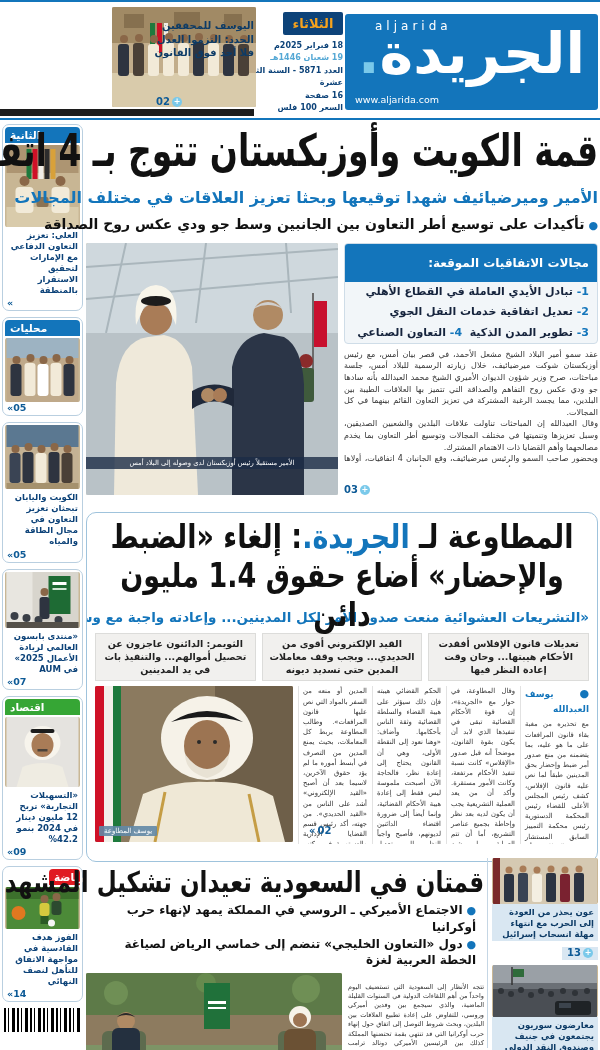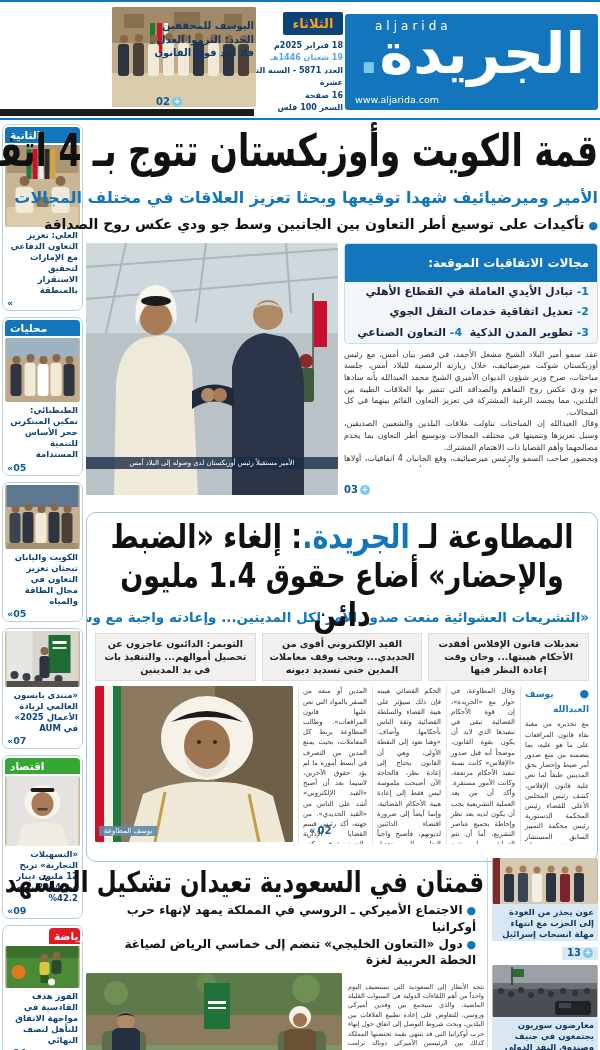--- a/index.html
+++ b/index.html
@@ -205,21 +205,20 @@
               <circle cx="50" cy="20" r="4"></circle>
               <circle cx="63" cy="22" r="4"></circle>
             </g>
           <rect x="4" y="26" width="11" height="32" rx="3" fill="#2e3440"></rect>
             <rect x="18" y="25" width="11" height="33" rx="3" fill="#f2ead8"></rect>
             <rect x="31" y="26" width="11" height="32" rx="3" fill="#fff"></rect>
             <rect x="44" y="25" width="11" height="33" rx="3" fill="#f2ead8"></rect>
             <rect x="57" y="26" width="11" height="32" rx="3" fill="#2e3440"></rect>
         </svg>
       </div>
-      <div class="sb-txt">الطبطبائي: تمكين المبتكرين حجر الأساس للتنمية المستدامة</div>
       <div class="sb-m"><span>«</span><span>05</span></div>
     </div>
 
     <div class="sb-item">
       <div class="ph" style="height:64px">
         <svg viewBox="0 0 72 64">
           <rect width="72" height="64" fill="#c4b294"></rect>
             <rect width="72" height="22" fill="#5b7891"></rect>
           <g fill="#8a6748">
               <circle cx="9" cy="24" r="4"></circle>

